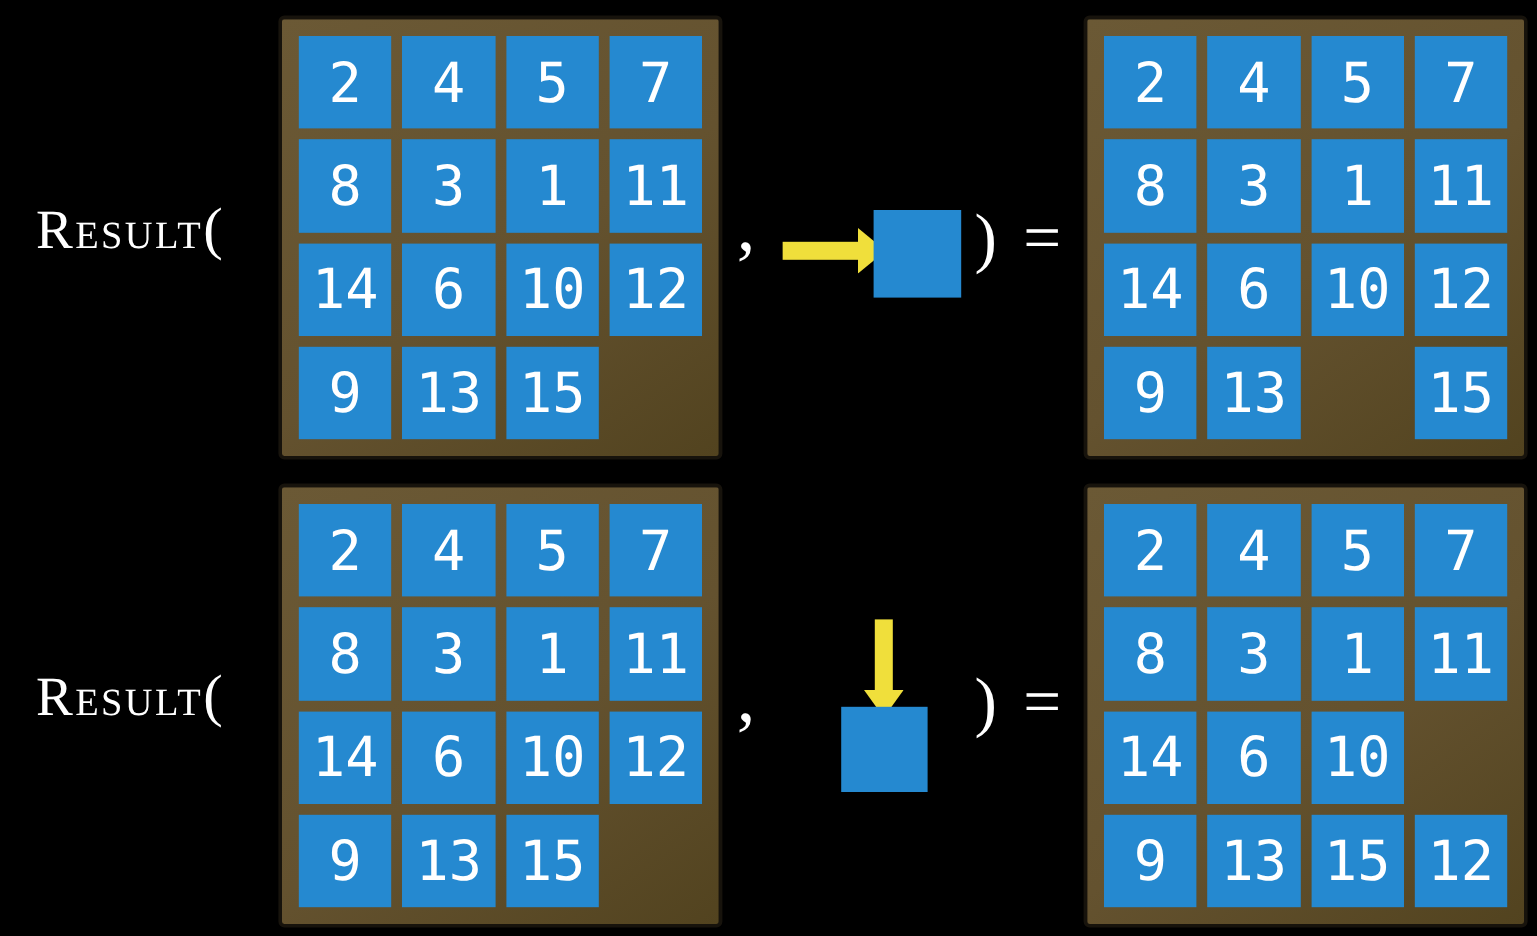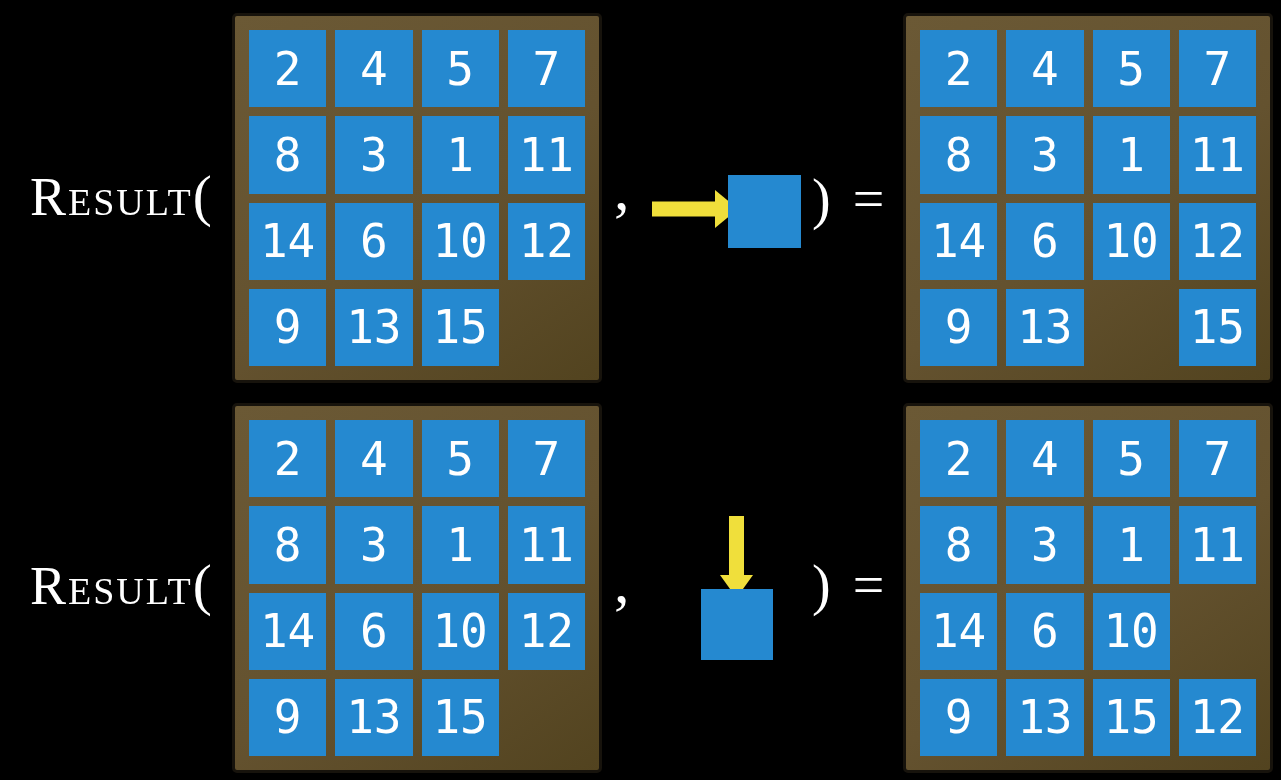--- a/index.html
+++ b/index.html
@@ -15,21 +15,21 @@
     position:relative;
     width:1281px;height:780px;
     background:var(--bg);
     overflow:hidden;
     font-family:"Liberation Serif", serif;
   }
   
   .fn-label{
     position:absolute;
     color:var(--white);
-    font-size:54px;
+    font-size:46px;
     line-height:1;
     letter-spacing:2px;
     white-space:nowrap;
   }
   .fn-label .sc{font-variant:small-caps;}
   .fn-label .paren{font-size:1.06em;}
   .comma{
     position:absolute;
     color:var(--white);
     font-size:62px;

